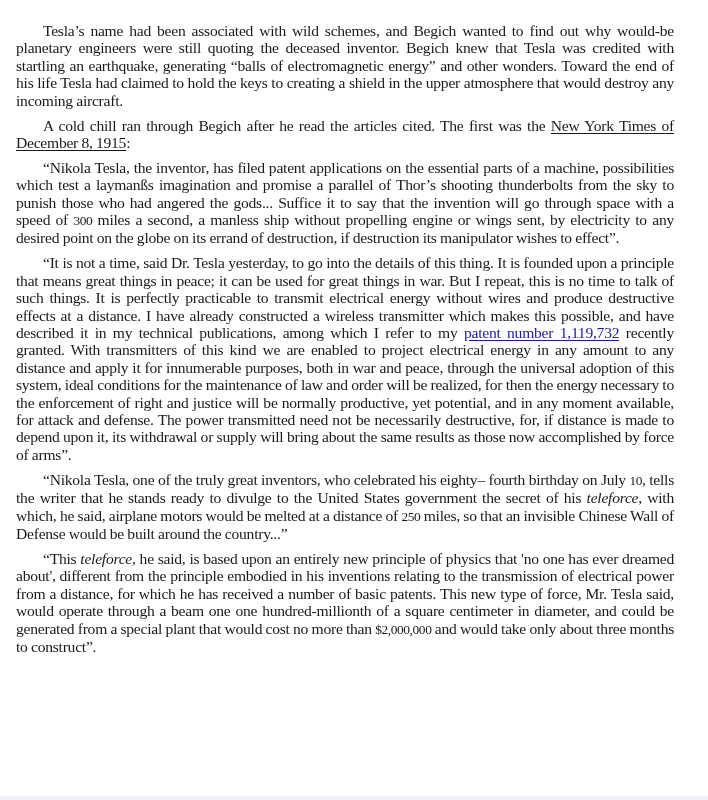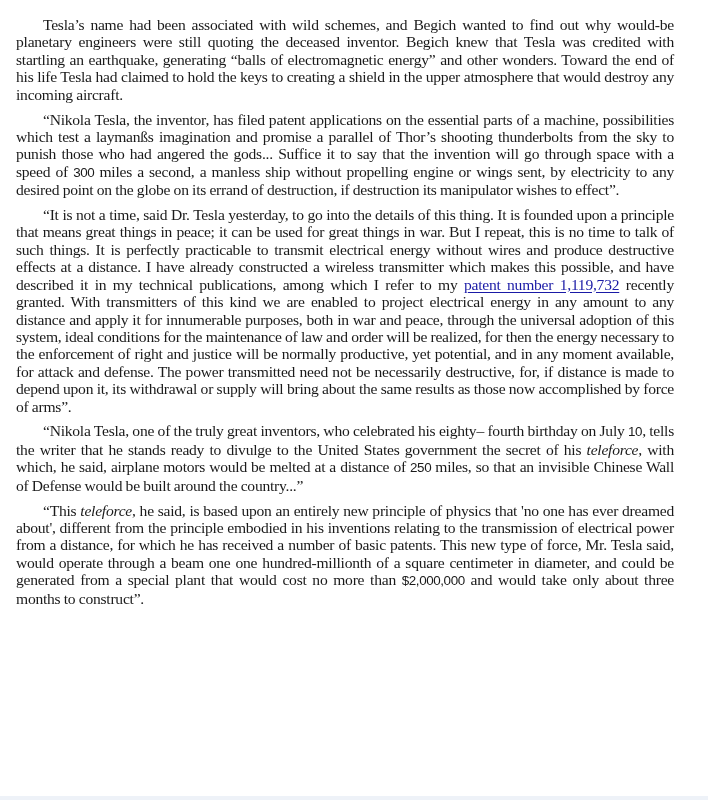--- a/index.html
+++ b/index.html
@@ -2,49 +2,50 @@
 <html><head>
 <meta charset="utf-8">
 <style>
   html, body { margin: 0; padding: 0; }
   body {
     width: 708px; height: 800px; overflow: hidden;
     background: #ffffff;
     position: relative;
   }
   .page {
-    position: absolute; left: 16px; top: 16px;
+    position: absolute; left: 16px; top: 22px;
     width: 658px;
     font-family: "Liberation Serif", serif;
     font-size: 15.6px;
     line-height: 17.4px;
     color: #1a1a1a;
     text-align: justify;
     letter-spacing: -0.25px;
     word-spacing: -0.3px;
   }
   .page p {
     margin: 0 0 7.5px 0;
     text-indent: 27px;
   }
   .u { text-decoration: underline; text-underline-offset: 2px; }
   .link { color: #1a1aa6; text-decoration: underline; text-underline-offset: 2px; }
-  .num { font-family: Liberation Sans, sans-serif; font-size: 13.4px; letter-spacing: -0.4px; }
+  .num { font-family: Liberation Serif, serif; font-size: 13.4px; letter-spacing: -0.4px; }
   .bottom-bar {
     position: absolute; left: 0; right: 0; top: 796px; height: 4px;
     background: #eef2f8;
   }
 </style>
 </head>
 <body>
 
 <div class="page">
 
   <p>Tesla’s name had been associated with wild schemes, and Begich wanted to find out why would-be planetary engineers were still quoting the deceased inventor. Begich knew that Tesla was credited with startling an earthquake, generating “balls of electromagnetic energy” and other wonders. Toward the end of his life Tesla had claimed to hold the keys to creating a shield in the upper atmosphere that would destroy any incoming aircraft.</p>
 
+  <p><span>A cold chill ran through Begich after he read the articles cited. The first was the </span><span class="u">New York Times of December 8, 1915</span><span>:</span></p>
 
   <p><span>“Nikola Tesla, the inventor, has filed patent applications on the essential parts of a machine, possibilities which test a laymanßs imagination and promise a parallel of Thor’s shooting thunderbolts from the sky to punish those who had angered the gods... Suffice it to say that the invention will go through space with a speed of </span><span class="num">300</span><span> miles a second, a manless ship without propelling engine or wings sent, by electricity to any desired point on the globe on its errand of destruction, if destruction its manipulator wishes to effect”.</span></p>
 
   <p><span>“It is not a time, said Dr. Tesla yesterday, to go into the details of this thing. It is founded upon a principle that means great things in peace; it can be used for great things in war. But I repeat, this is no time to talk of such things. It is perfectly practicable to transmit electrical energy without wires and produce destructive effects at a distance. I have already constructed a wireless transmitter which makes this possible, and have described it in my technical publications, among which I refer to my </span><a class="link" href="#">patent number 1,119,732</a><span> recently granted. With transmitters of this kind we are enabled to project electrical energy in any amount to any distance and apply it for innumerable purposes, both in war and peace, through the universal adoption of this system, ideal conditions for the maintenance of law and order will be realized, for then the energy necessary to the enforcement of right and justice will be normally productive, yet potential, and in any moment available, for attack and defense. The power transmitted need not be necessarily destructive, for, if distance is made to depend upon it, its withdrawal or supply will bring about the same results as those now accomplished by force of arms”.</span></p>
 
 
   <p><span>“Nikola Tesla, one of the truly great inventors, who celebrated his eighty– fourth birthday on July </span><span class="num">10</span><span>, tells the writer that he stands ready to divulge to the United States government the secret of his </span><em>teleforce</em><span>, with which, he said, airplane motors would be melted at a distance of </span><span class="num">250</span><span> miles, so that an invisible Chinese Wall of Defense would be built around the country...”</span></p>
 
   <p><span>“This </span><em>teleforce</em><span>, he said, is based upon an entirely new principle of physics that 'no one has ever dreamed about', different from the principle embodied in his inventions relating to the transmission of electrical power from a distance, for which he has received a number of basic patents. This new type of force, Mr. Tesla said, would operate through a beam one one hundred-millionth of a square centimeter in diameter, and could be generated from a special plant that would cost no more than </span><span class="num">$2,000,000</span><span> and would take only about three months to construct”.</span></p>
 

